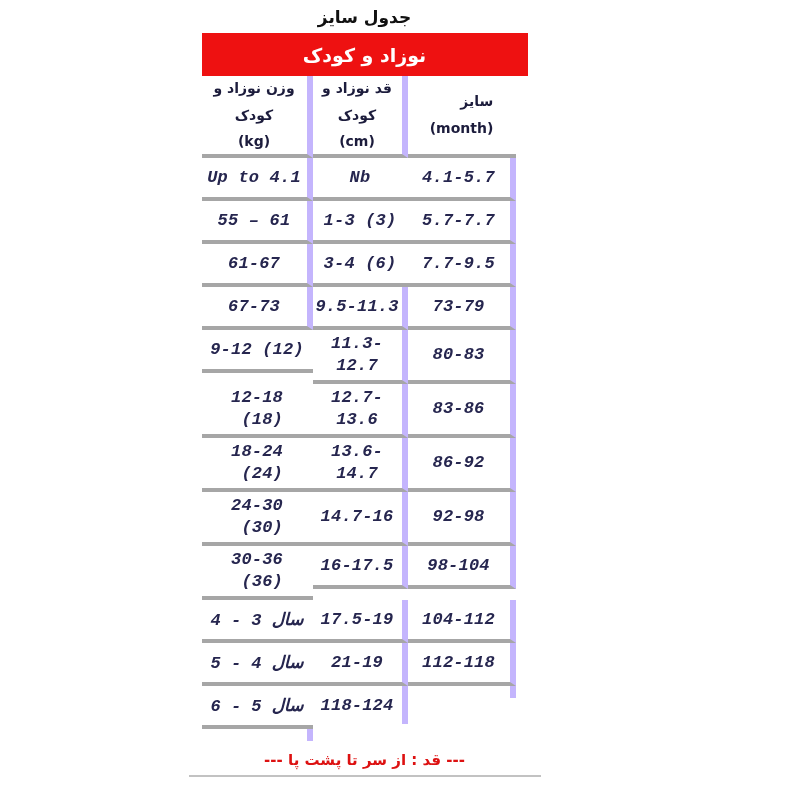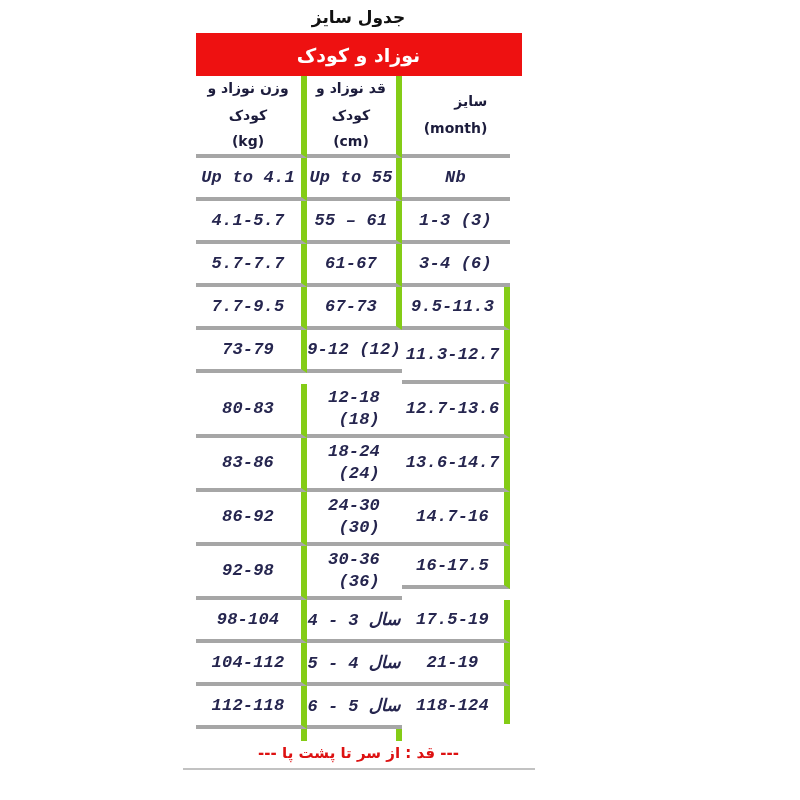--- a/index.html
+++ b/index.html
@@ -1,21 +1,21 @@
 <!DOCTYPE html>
 <html><head>
 <meta charset="utf-8">
 <style>
   html, body { margin: 0; padding: 0; background: #ffffff; }
   body {
     width: 800px; height: 800px;
     font-family: "DejaVu Sans", sans-serif;
     overflow: hidden;
   }
-  .page { width: 717px; height: 800px; position: relative; }
+  .page { width: 717px; height: 800px; position: relative; padding-left: 6px; }
 
   .title {
     margin: 0; padding-top: 7px; margin-bottom: 6px;
     text-align: center;
     font-size: 17px; font-weight: bold; color: #111111;
     direction: rtl;
   }
 
   .table-wrap { width: 326px; margin: 0 auto; }
 
@@ -32,21 +32,21 @@
     display: grid;
     grid-template-columns: 111px 95px 108px;
     background: #ffffff;
   }
   .cell {
     box-sizing: border-box;
     background: #ffffff;
     display: flex; align-items: center; justify-content: center;
     text-align: center;
     white-space: pre-line;
-    border-right: 6px solid #84cc16;
+    border-right: 6px solid #c4b5fd;
     border-bottom: 4px solid #a6a6a6;
   }
   .cell.col-last { border-right: none; text-align: right; }
 
   .h-head {
     height: 82px;
     font-size: 14px; font-weight: bold;
     color: #1c1c3c;
     line-height: 1.9;
     direction: rtl;
@@ -60,21 +60,21 @@
     font-family: Liberation Mono, monospace;
     font-style: italic;
     font-weight: bold;
     font-size: 17px;
     color: #26264f;
     letter-spacing: 0.2px;
   }
   .rtl-size { direction: rtl; }
 
   .footnote {
-    margin-top: 3px;
+    margin-top: 10px;
     text-align: center;
     direction: rtl;
     color: #dd1111;
     font-size: 15px; font-weight: bold;
   }
 
   .bottom-line {
     width: 352px;
     margin: 6px auto 0 auto;
     border-top: 2px solid #c2c2c2;
@@ -95,21 +95,20 @@
       <div class="cell h-head">وزن نوزاد و
 کودک
 (kg)</div>
       <div class="cell h-head">قد نوزاد و
 کودک
 (cm)</div>
       <div class="cell h-head col-last">سایز
 (month)</div>
 
   <div class="cell data h-norm">Up to 4.1</div>
-  <div class="cell data h-norm">Up to 55</div>
   <div class="cell data col-last h-norm">Nb</div>
 
   <div class="cell data h-norm">4.1-5.7</div>
   <div class="cell data h-norm">55 – 61</div>
   <div class="cell data col-last h-norm">1-3 (3)</div>
 
   <div class="cell data h-norm">5.7-7.7</div>
   <div class="cell data h-norm">61-67</div>
   <div class="cell data col-last h-norm">3-4 (6)</div>
 

